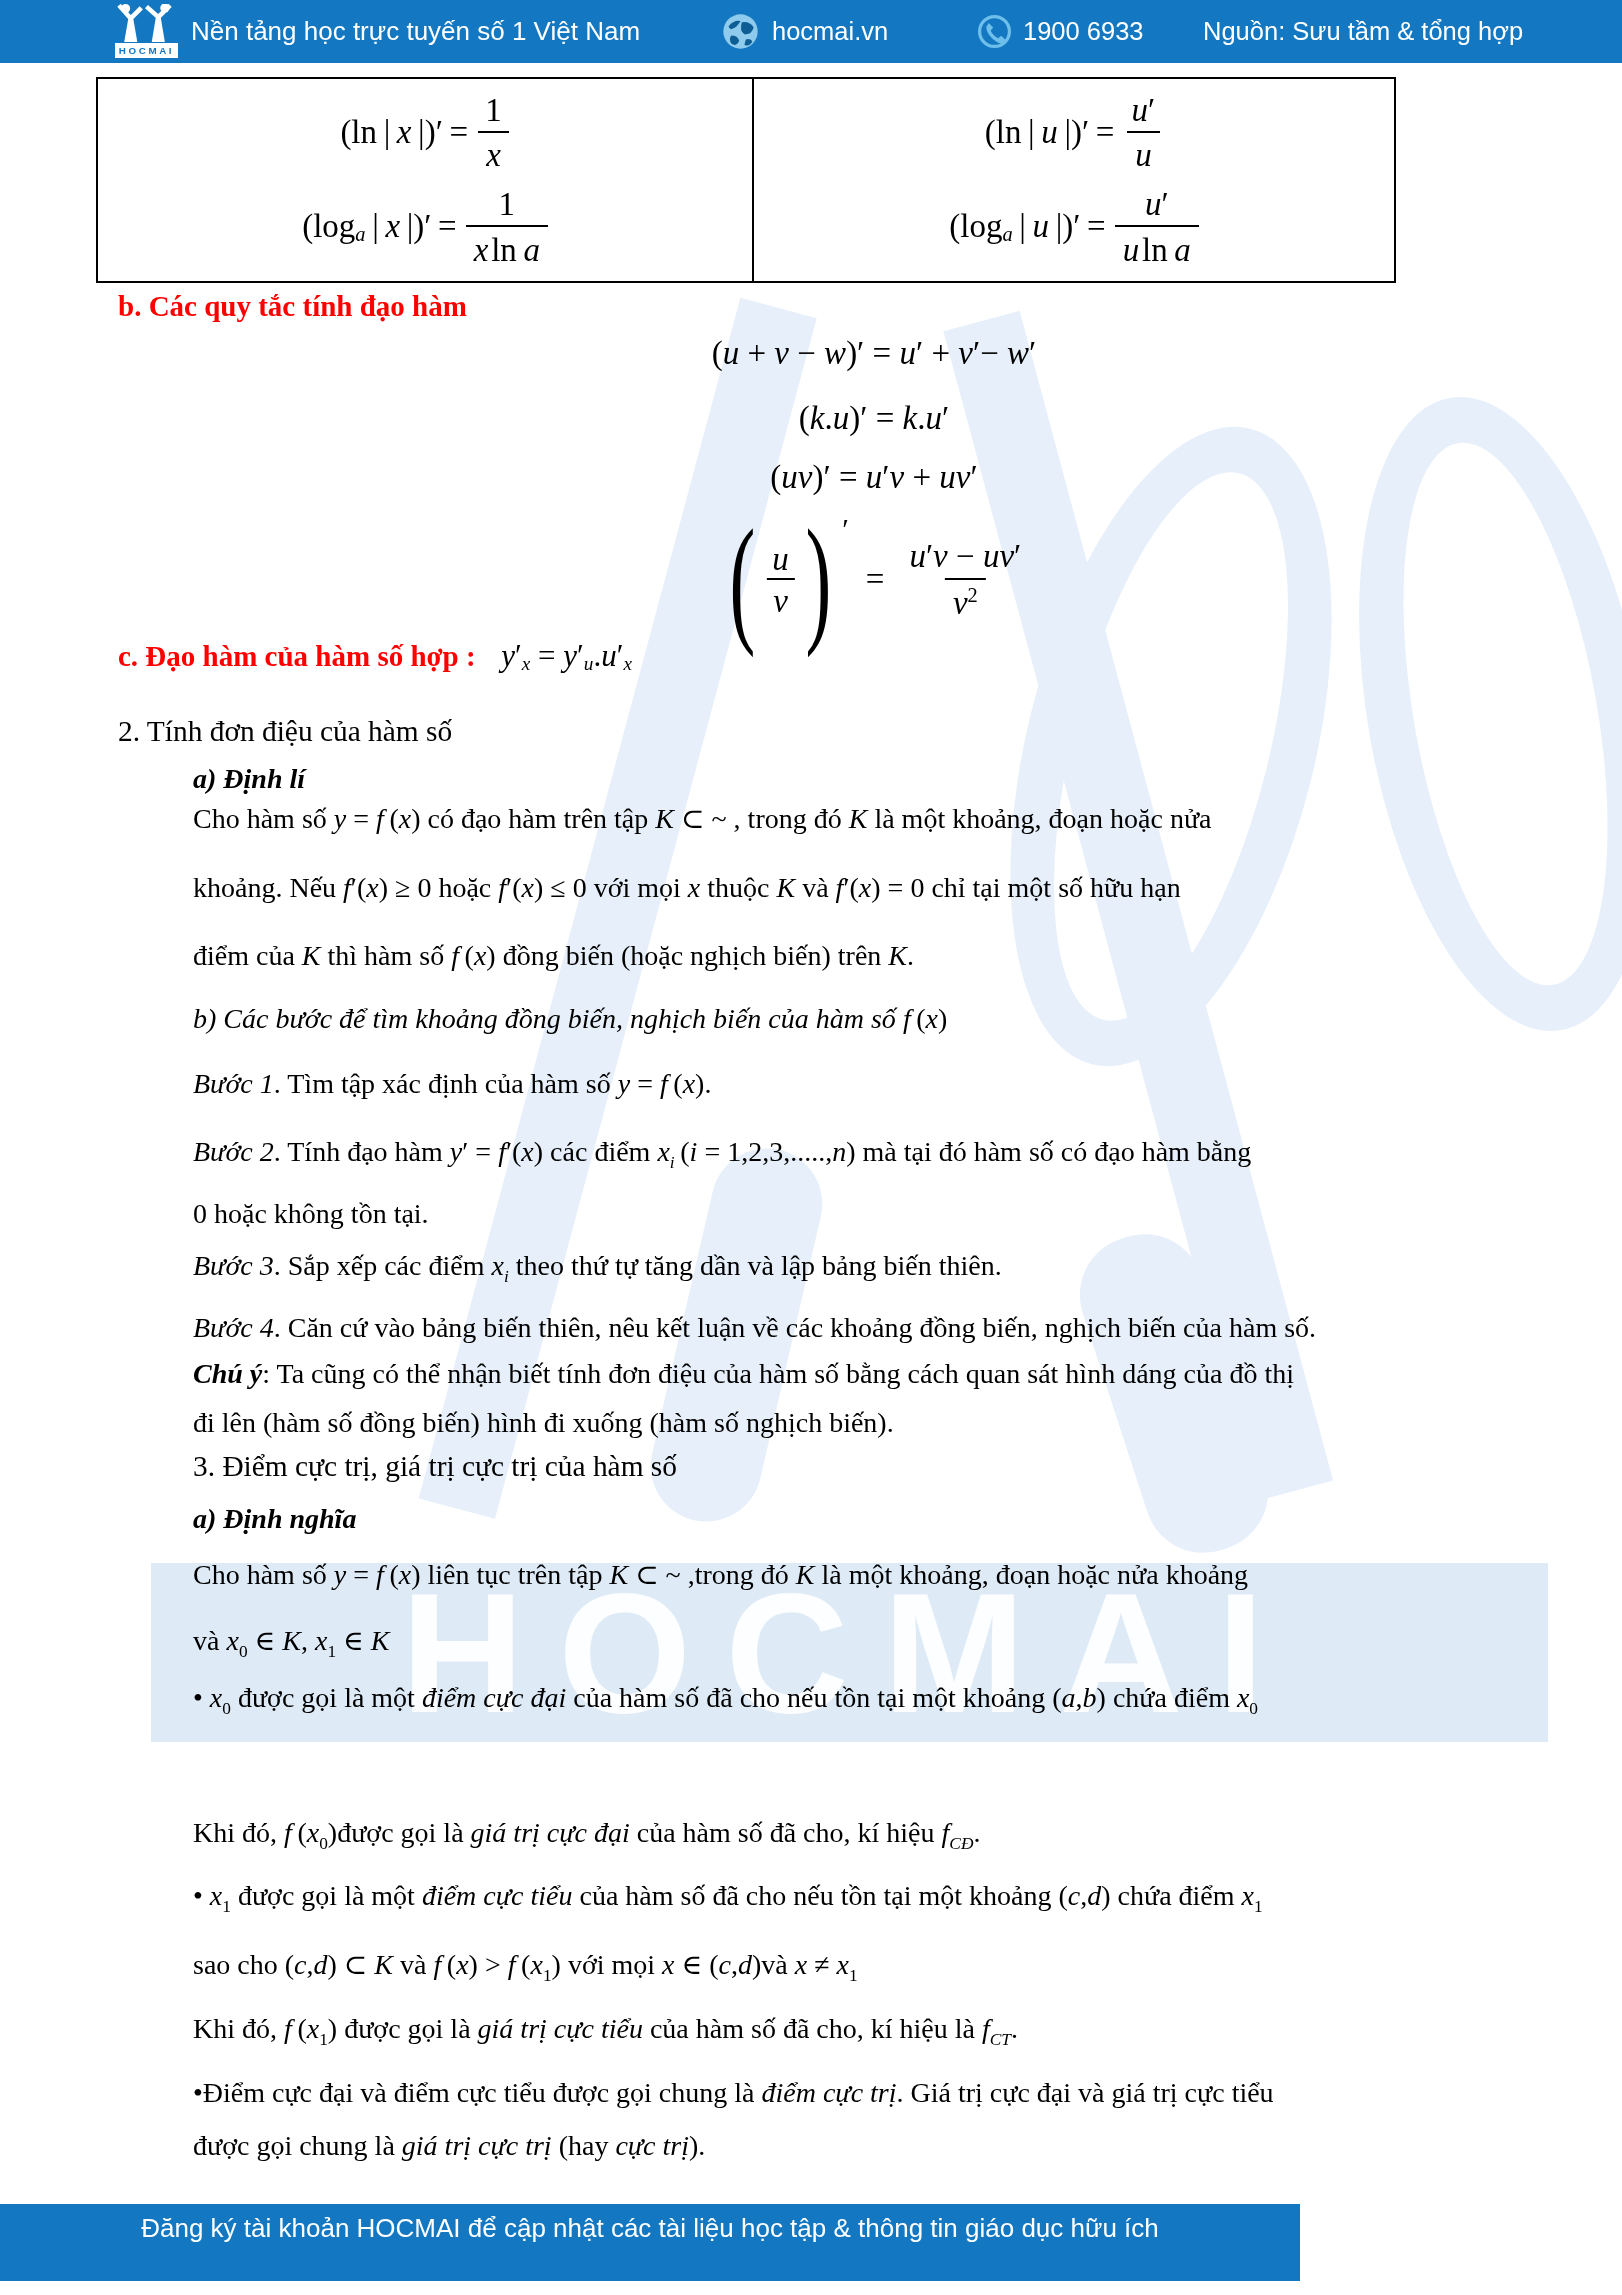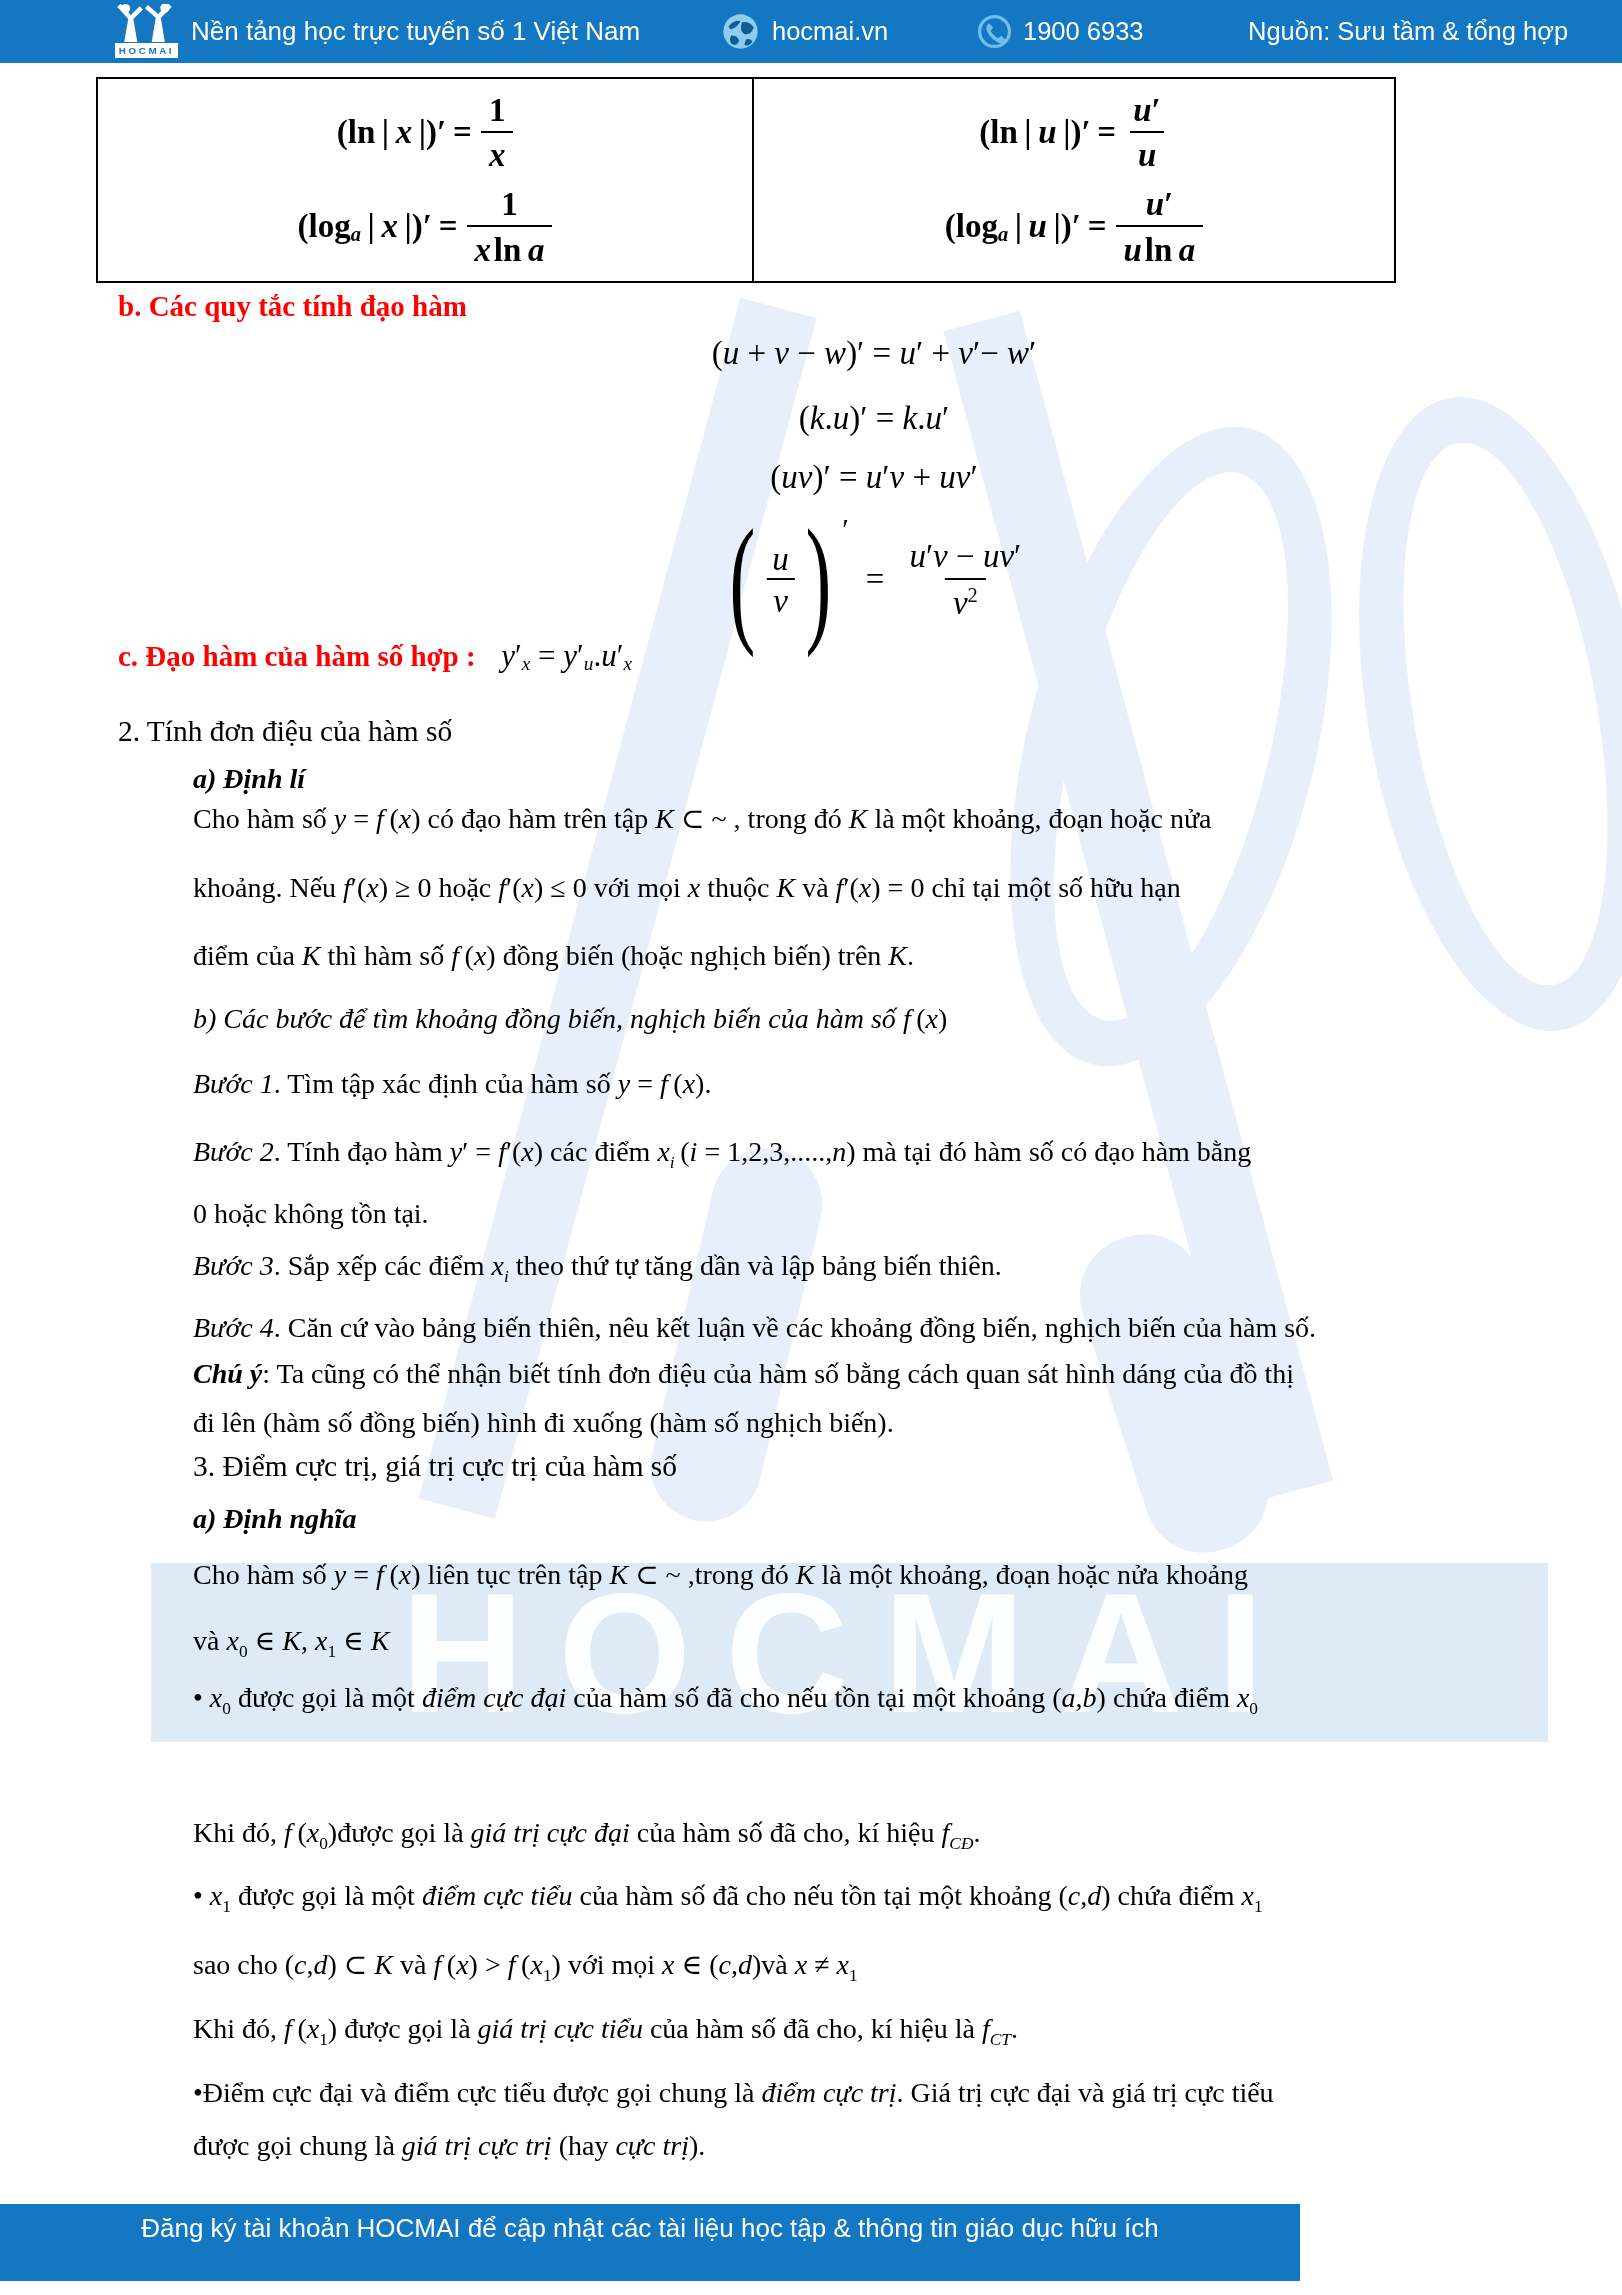--- a/index.html
+++ b/index.html
@@ -30,21 +30,21 @@
   .wm-blob{background:#E7F0FA;border-radius:59px;}
   .wm-word{position:absolute;left:151px;top:1563px;width:1397px;height:179px;background:#DEEBF7;
            display:flex;align-items:center;justify-content:center;z-index:0;}
   .wm-word span{font-family:"Liberation Sans",sans-serif;font-weight:bold;font-size:171px;
            letter-spacing:34px;color:rgba(255,255,255,0.92);line-height:1;}
 
   
   .dtable{position:absolute;left:96px;top:77px;width:1296px;height:202px;border:2.6px solid #000;
           display:flex;z-index:2;background:transparent;}
   .dcell{flex:0 0 654px;display:flex;flex-direction:column;justify-content:space-evenly;
-         align-items:center;font-weight:bold;}
+         align-items:center;}
   .dcell.rightcell{flex:1;border-left:2.6px solid #000;}
   .mrow{display:flex;align-items:center;font-size:33px;white-space:nowrap;}
   .lhs{margin-right:9.2px;}
 
   .frac{display:inline-flex;flex-direction:column;align-items:center;vertical-align:middle;}
   .frac .num{padding:0 7.9px 3.9px;line-height:1.05;}
   .frac .den{border-top:2.6px solid #000;padding:5.2px 7.9px 0;line-height:1.05;}
 
   
   .line{position:absolute;left:193px;white-space:nowrap;font-size:28px;line-height:38px;z-index:2;}
@@ -116,21 +116,21 @@
 
     <div class="hdr-item" style="left:772px;">hocmai.vn</div>
 
     <svg class="hdr-item" style="left:977px;top:13.7px;line-height:normal;" width="35" height="35" viewBox="0 0 54 54">
       <circle cx="27" cy="27" r="23" fill="none" stroke="#6FBFEB" stroke-width="5"></circle>
       <path fill="#6FBFEB" d="M18 14 l7 7 -4 5 c2.5 5 6.5 9 11.5 11.5 l5 -4 7 7 -4 5 c-11 1 -27 -15 -26 -26 z"></path>
     </svg>
 
     <div class="hdr-item" style="left:1023px;">1900 6933</div>
 
-    <div class="hdr-item" style="left:1248px;">Nguồn: Sưu tầm &amp; tổng hợp</div>
+    <div class="hdr-item" style="left:1203px;">Nguồn: Sưu tầm &amp; tổng hợp</div>
   </div>
 
   <div class="dtable">
     <div class="dcell">
       <div class="mrow">
         <span class="lhs">(ln | <i>x</i> |)′ =</span>
         <span class="frac">
           <span class="num">1</span>
           <span class="den"><i>x</i></span>
         </span>

